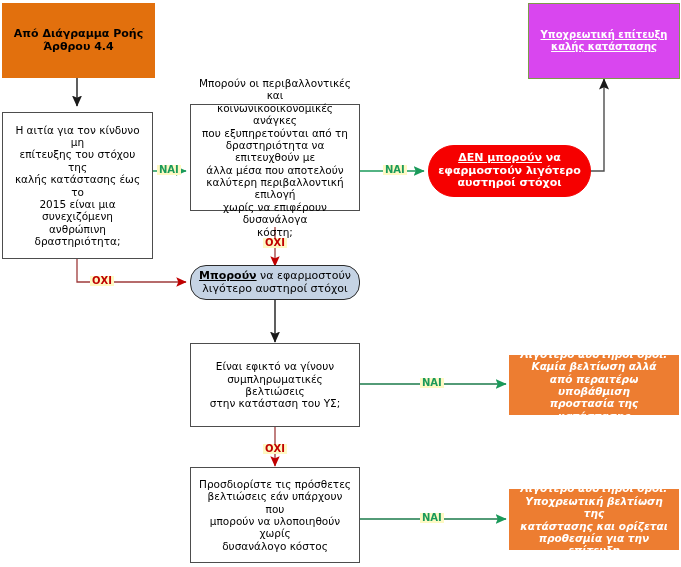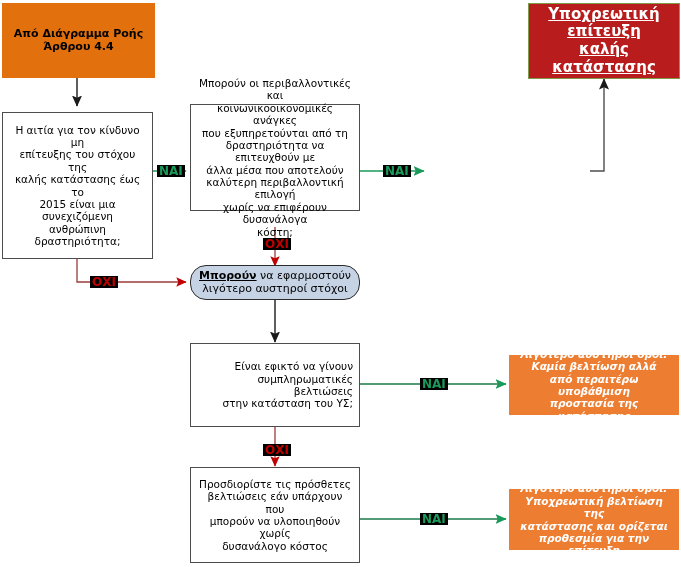--- a/index.html
+++ b/index.html
@@ -42,24 +42,24 @@
   
   .n-orange-head {
     background: #e2700d;
     border: 1px solid #e2700d;
     color: #000000;
     font-size: 11px;
     font-weight: bold;
   }
   
   .n-green {
-    background: #b91c1c;
+    background: #d946ef;
     border: 1px solid #7d9b49;
     color: #ffffff;
-    font-size: 15px;
+    font-size: 10px;
     font-weight: bold;
     text-decoration: underline;
   }
   
   .n-white {
     background: #ffffff;
     border: 1px solid #4d4d4d;
     color: #000000;
     font-size: 10.5px;
   }
@@ -86,23 +86,23 @@
   .n-orange-res {
     background: #ed7d31;
     border: 1px solid #ed7d31;
     color: #ffffff;
     font-size: 10.5px;
     font-style: italic;
     font-weight: bold;
   }
   .edge-label {
     position: absolute;
-    font-size: 12px;
-    font-weight: bold;
-    background: #000000;
+    font-size: 10px;
+    font-weight: bold;
+    background: #fef9c3;
     padding: 0 2px;
     white-space: nowrap;
     line-height: 1;
   }
   .lbl-yes { color: #1a9a5a; }
   .lbl-no  { color: #c00000; }
 </style>
 </head>
 <body>
 
@@ -180,31 +180,40 @@
       <div>κοινωνικοοικονομικές ανάγκες</div>
       <div>που εξυπηρετούνται από τη</div>
       <div>δραστηριότητα να επιτευχθούν με</div>
       <div>άλλα μέσα που αποτελούν</div>
       <div>καλύτερη περιβαλλοντική επιλογή</div>
       <div>χωρίς να επιφέρουν δυσανάλογα</div>
       <div>κόστη;</div>
     </div>
   </div>
 
+  <div class="node n-red" style="left:428px; top:145px; width:163px; height:52px;">
+    <div class="txt">
+      <div>
+        <span class="u">ΔΕΝ μπορούν</span><span> να</span>
+      </div>
+      <div>εφαρμοστούν λιγότερο</div>
+      <div>αυστηροί στόχοι</div>
+    </div>
+  </div>
 
   <div class="node n-blue" style="left:190px; top:265px; width:170px; height:35px;">
     <div class="txt">
       <div>
         <span class="u">Μπορούν</span><span> να εφαρμοστούν</span>
       </div>
       <div>λιγότερο αυστηροί στόχοι</div>
     </div>
   </div>
 
-  <div class="node n-white" style="left:190px; top:343px; width:170px; height:84px;text-align:right;">
+  <div class="node n-white" style="left:190px; top:343px; width:170px; height:84px;">
     <div class="txt">
       <div>Είναι εφικτό να γίνουν</div>
       <div>συμπληρωματικές βελτιώσεις</div>
       <div>στην κατάσταση του ΥΣ;</div>
     </div>
   </div>
 
   <div class="node n-orange-res" style="left:509px; top:355px; width:170px; height:60px;">
     <div class="txt">
       <div>Λιγότερο αυστηροί όροι:</div>

